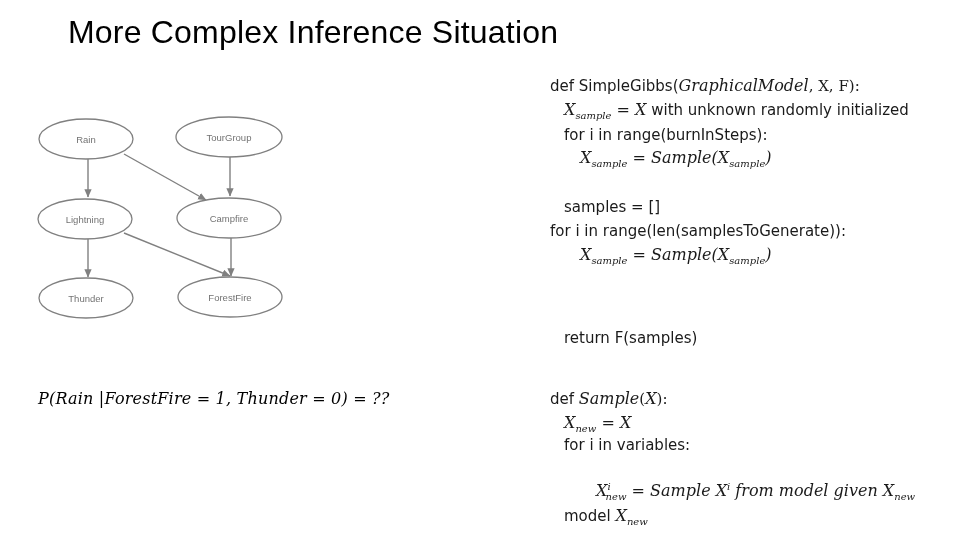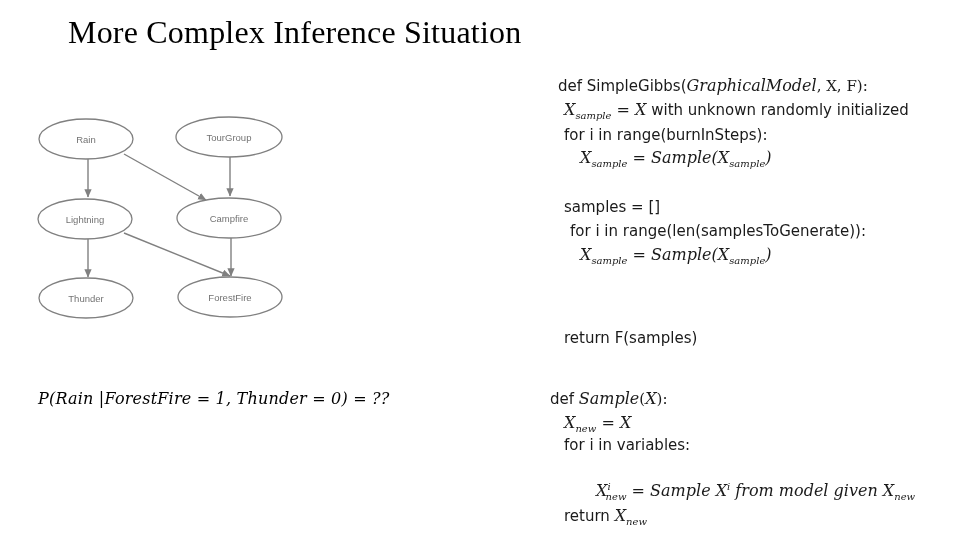--- a/index.html
+++ b/index.html
@@ -14,21 +14,21 @@
     overflow: hidden;
     font-family: "Liberation Sans", sans-serif;
     color: #000000;
   }
 
   
   #slide-title {
     position: absolute;
     left: 68px;
     top: 14px;
-    font-family: Liberation Serif, serif;
+    font-family: Liberation Sans, sans-serif;
     font-size: 32px;
     font-weight: 300;
     letter-spacing: 0.2px;
     color: #000000;
     white-space: nowrap;
   }
 
   
   #graph-panel {
     position: absolute;
@@ -170,41 +170,41 @@
     </g>
   </svg>
 </div>
 
 <div id="query-formula">
   <span class="var">P</span><span class="var">(Rain |ForestFire</span><span class="var"> = 1, Thunder = 0) = ??</span>
 </div>
 
 <div id="code-panel">
 
-  <div class="code-line" style="top:0px;left:10px;">
+  <div class="code-line" style="top:0px;left:2px;">
     <span class="sans">def SimpleGibbs(</span><span class="mono-ital">GraphicalModel</span><span class="serif-up">, X, F</span><span class="serif-up">):</span>
   </div>
 
   <div class="code-line" style="top:50px;left:16px;">
     <span class="sans">for i in range(burnInSteps):</span>
   </div>
 
   <div class="code-line" style="top:24px;left:16px;">
     <span class="var">X</span><span class="sub">sample</span><span class="var"> = X</span><span class="sans"> with unknown randomly initialized</span>
   </div>
 
   <div class="code-line" style="top:72px;left:32px;">
     <span class="var">X</span><span class="sub">sample</span><span class="var"> = Sample(X</span><span class="sub">sample</span><span class="var">)</span>
   </div>
 
   <div class="code-line" style="top:122px;left:16px;">
     <span class="sans">samples = []</span>
   </div>
 
-  <div class="code-line" style="top:146px;left:22px;">
+  <div class="code-line" style="top:146px;left:2px;">
     <span class="sans">for i in range(len(samplesToGenerate)):</span>
   </div>
 
   <div class="code-line" style="top:169px;left:32px;">
     <span class="var">X</span><span class="sub">sample</span><span class="var"> = Sample(X</span><span class="sub">sample</span><span class="var">)</span>
   </div>
 
 
 
   <div class="code-line" style="top:253px;left:16px;">
@@ -222,16 +222,16 @@
   <div class="code-line" style="top:360px;left:16px;">
     <span class="sans">for i in variables:</span>
   </div>
 
 
   <div class="code-line" style="top:404px;left:48px;">
     <span class="var">X</span><span class="sup">i</span><span class="sub" style="margin-left:-5px;">new</span><span class="var"> = Sample X</span><span class="sup">i</span><span class="mono-ital"> from model given </span><span class="var">X</span><span class="sub">new</span>
   </div>
 
   <div class="code-line" style="top:430px;left:16px;">
-    <span class="sans">return </span><span class="var">X</span><span class="sub">new</span>
+    <span class="sans">model </span><span class="var">X</span><span class="sub">new</span>
   </div>
 
 </div>
 
 </body></html>

